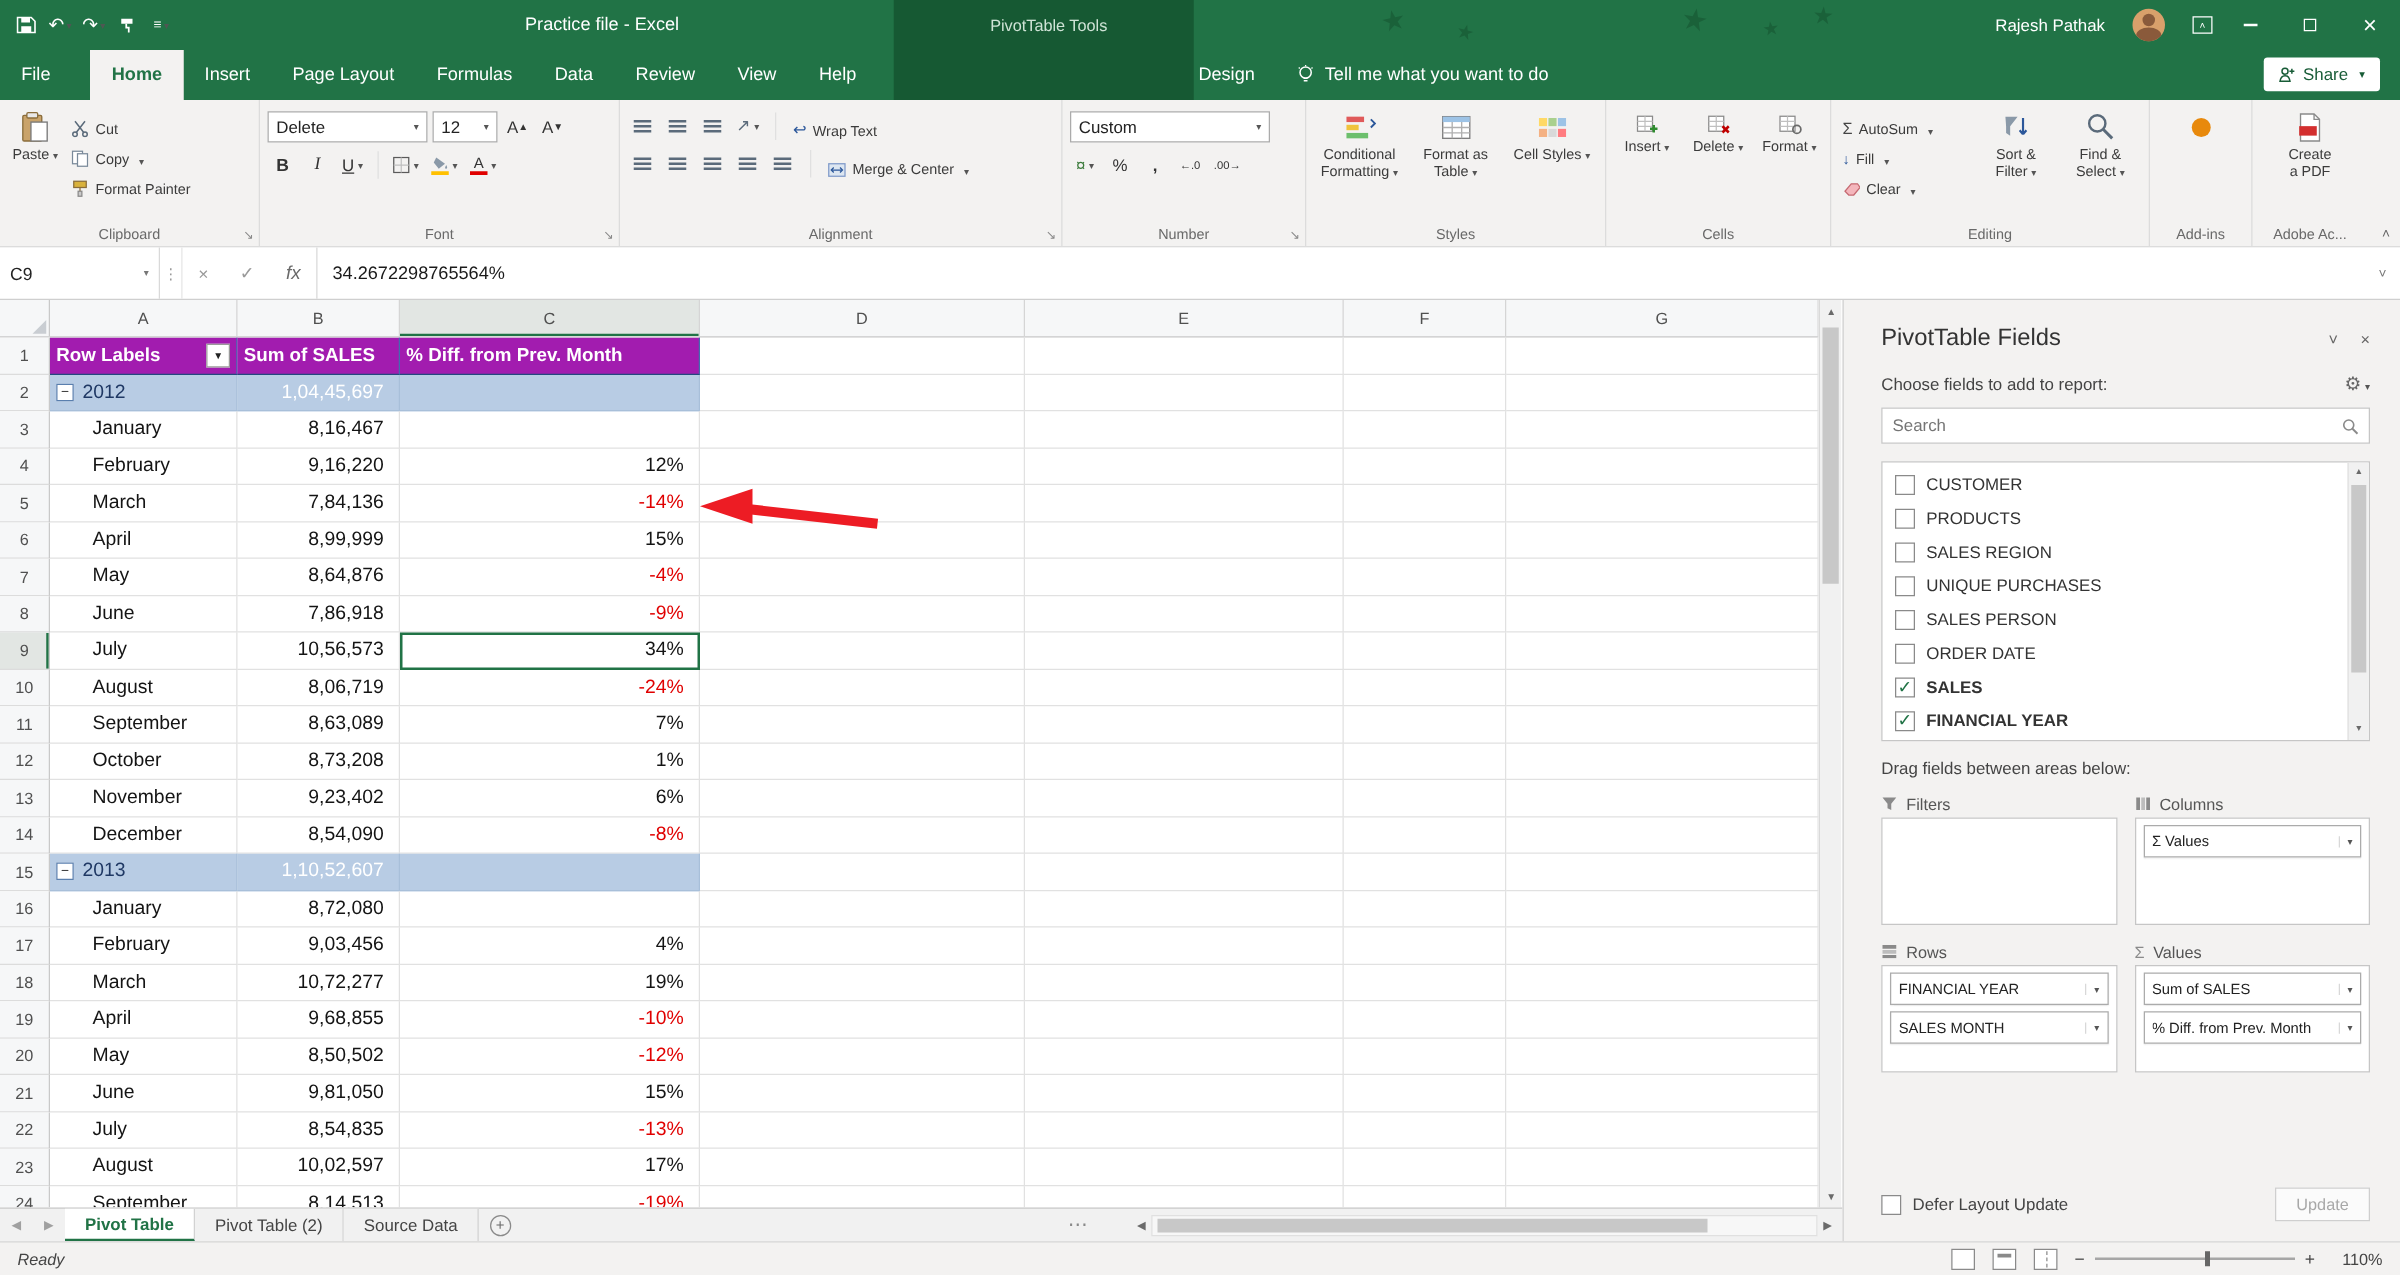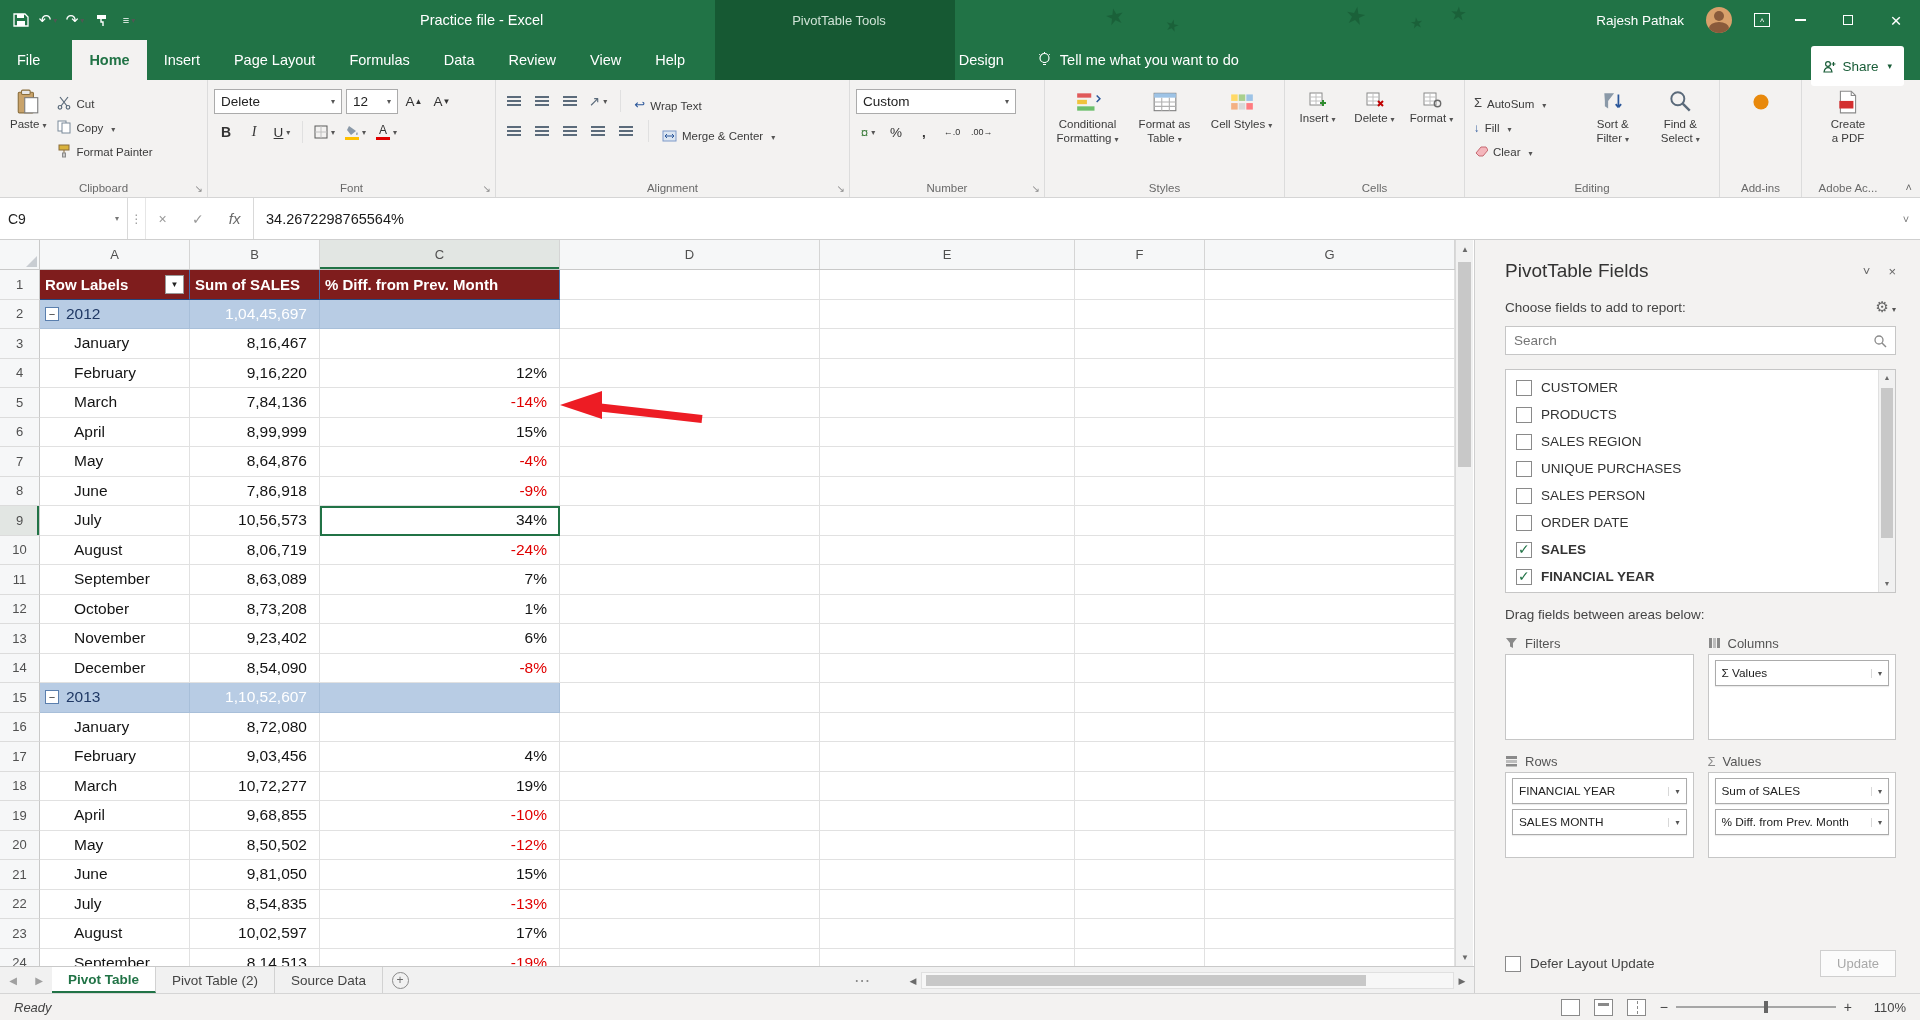--- a/index.html
+++ b/index.html
@@ -25,21 +25,21 @@
 .wbtn{width:48px;height:40px;display:flex;align-items:center;justify-content:center;color:#fff;}
 .wmin{width:11px;height:2px;background:#fff;}
 .wmax{width:10px;height:10px;border:1.5px solid #fff;}
 .wclose{font-size:19px;line-height:1;}
 
 
 .tabrow{position:absolute;left:0;top:40px;right:0;height:40px;background:#217346;display:flex;align-items:stretch;z-index:4;}
 .rtab{padding:0 17px;display:flex;align-items:center;font-size:14.5px;color:#fff;position:relative;z-index:2;text-align:right;}
 .rtab.active{background:#f3f2f1;color:#217346;font-weight:bold;margin-left:15px;}
 .tellme{display:flex;align-items:center;gap:8px;color:#fff;font-size:14.5px;padding:0 16px;z-index:2;}
-.sharebtn{position:absolute;right:16px;top:6px;height:40px;background:#fff;border-radius:3px;display:flex;align-items:center;gap:6px;padding:0 12px;color:#185c37;font-size:13.5px;z-index:3;}
+.sharebtn{position:absolute;right:16px;top:6px;height:27px;background:#fff;border-radius:3px;display:flex;align-items:center;gap:6px;padding:0 12px;color:#185c37;font-size:13.5px;z-index:3;}
 .sharebtn .car{font-size:9px;color:#185c37;}
 
 
 .ribbon{position:absolute;left:0;top:80px;right:0;height:118px;background:#f3f2f1;border-bottom:1px solid #d5d5d5;display:flex;z-index:3;}
 .rgroup{position:relative;height:100%;border-right:1px solid #dcdcdc;padding:5px 6px 20px 6px;flex:none;}
 .gbody{display:flex;align-items:flex-start;height:92px;gap:4px;}
 .glabel{position:absolute;bottom:3px;left:0;right:0;text-align:center;font-size:11.5px;color:#696969;}
 .launcher{position:absolute;right:4px;bottom:3px;font-size:10px;color:#8a8a8a;}
 .bigbtn{display:flex;flex-direction:column;align-items:center;gap:3px;padding:4px 4px 0;font-size:11.5px;color:#3b3b3b;text-align:center;line-height:1.2;}
 .bigbtn .bl{display:block;}
@@ -81,21 +81,21 @@
 .ch{display:flex;align-items:center;justify-content:center;font-size:13px;color:#505050;border-right:1px solid #d5d5d5;}
 .chA{width:var(--wA);} .chB{width:var(--wB);} .chC{width:var(--wC);} .chD{width:var(--wD);} .chE{width:var(--wE);} .chF{width:var(--wF);} .chG{width:var(--wG);}
 .hlc{background:#e2e6e3;box-shadow:inset 0 -2px 0 #217346;}
 .gridrows{position:relative;height:696px;overflow:hidden;}
 .grow{display:flex;height:29.5px;}
 .rn{width:var(--wRN);background:#f6f7f8;border-right:1px solid #c9c9c9;border-bottom:1px solid #dcdcdc;display:flex;align-items:center;justify-content:center;font-size:13px;color:#505050;flex:none;}
 .hlr{background:#e2e6e3;box-shadow:inset -2px 0 0 #217346;}
 .c{border-right:1px solid #e1e1e1;border-bottom:1px solid #e1e1e1;display:flex;align-items:center;padding:0 5px;font-size:15.5px;color:#141414;flex:none;overflow:hidden;white-space:nowrap;}
 .cA{width:var(--wA);} .cB{width:var(--wB);} .cC{width:var(--wC);} .cD{width:var(--wD);} .cE{width:var(--wE);} .cF{width:var(--wF);} .cG{width:var(--wG);}
 .num{justify-content:flex-end;padding-right:12px;}
-.ph{background:#7f1d1d;color:#fff;font-weight:bold;font-size:15px;border-right:1px solid #446cae;border-bottom:1px solid #24477f;}
+.ph{background:#a21caf;color:#fff;font-weight:bold;font-size:15px;border-right:1px solid #446cae;border-bottom:1px solid #24477f;}
 .fbtn{margin-left:auto;width:19px;height:19px;background:#fff;border:1px solid #9a9a9a;color:#222;font-size:8px;display:flex;align-items:center;justify-content:center;}
 .ycell{background:#b8cce4;border-right:1px solid #a8bfd9;border-bottom:1px solid #a8bfd9;}
 .ylabel{color:#1f3864;}
 .yval{color:#fff;}
 .mcell{padding-left:34px;}
 .xbox{width:14px;height:14px;background:#fff;border:1px solid #5a7fae;color:#333;font-size:11px;line-height:12px;text-align:center;margin-right:7px;flex:none;}
 .neg{color:#e00000;}
 .selcell{outline:2px solid #217346;outline-offset:-2px;}
 
 

